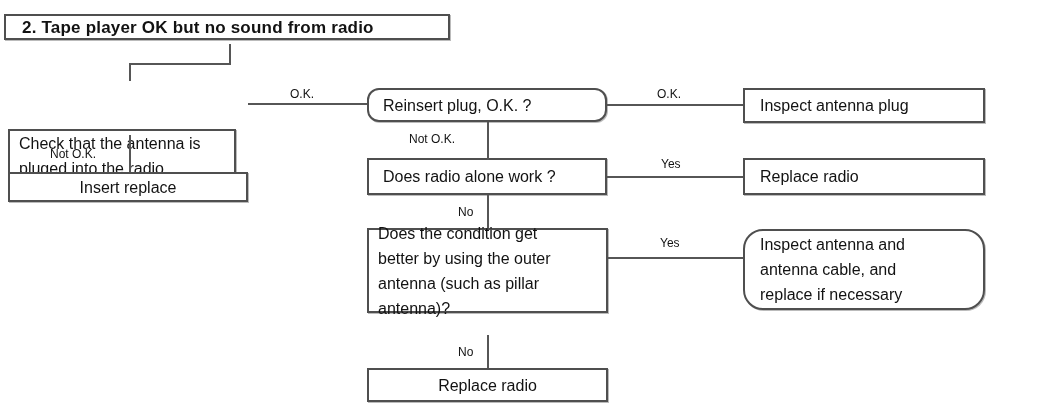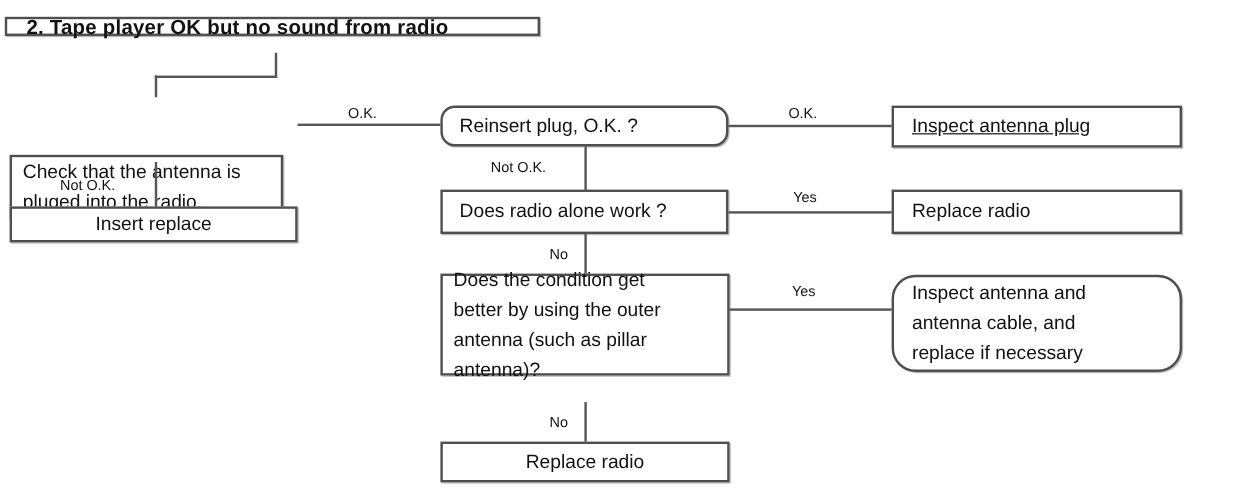--- a/index.html
+++ b/index.html
@@ -45,30 +45,30 @@
     font-size: 12px;
     line-height: 18px;
     white-space: nowrap;
   }
 </style>
 </head>
 <body>
 
 <div class="stage" style="--bg: #ffffff; --border: #4f4f4f; --line: #565656; --text: #121212;">
 
-  <div class="node title" style="left:4px; top:14px; width:446px; height:16px; padding-left:16px;">2. Tape player OK but no sound from radio</div>
+  <div class="node title" style="left:4px; top:14px; width:446px; height:26px; padding-left:16px;">2. Tape player OK but no sound from radio</div>
 
   <div class="node" style="left:8px; top:81px; width:228px; height:54px; padding-left:9px; padding-right:4px;margin-top:48px;">Check that the antenna is
 pluged into the radio.</div>
 
   <div class="node center" style="left:8px; top:172px; width:240px; height:30px;">Insert replace</div>
 
   <div class="node" style="left:367px; top:88px; width:240px; height:34px; padding-left:14px;border-radius:12px;">Reinsert plug, O.K. ?</div>
 
-  <div class="node" style="left:743px; top:88px; width:242px; height:35px; padding-left:15px;text-decoration:underline;">Inspect antenna plug</div>
+  <div class="node" style="left:743px; top:88px; width:242px; height:35px; padding-left:15px;">Inspect antenna plug</div>
 
   <div class="node" style="left:367px; top:158px; width:240px; height:37px; padding-left:14px;">Does radio alone work ?</div>
 
   <div class="node" style="left:743px; top:158px; width:242px; height:37px; padding-left:15px;">Replace radio</div>
 
   <div class="node" style="left:367px; top:228px; width:241px; height:85px; padding-left:9px; padding-right:4px;">Does the condition get
 better by using the outer
 antenna (such as pillar
 antenna)?</div>
 

